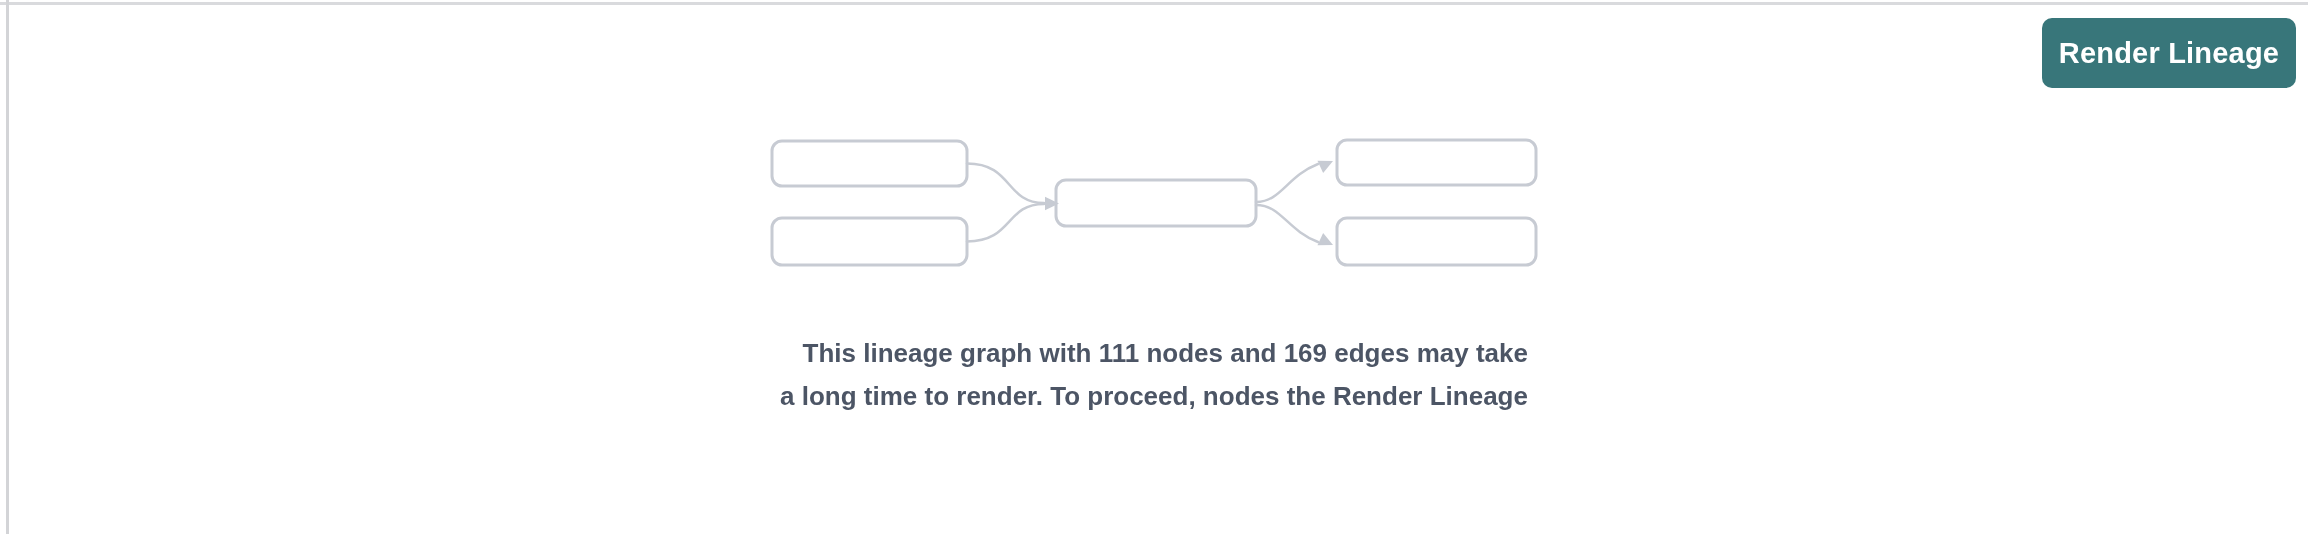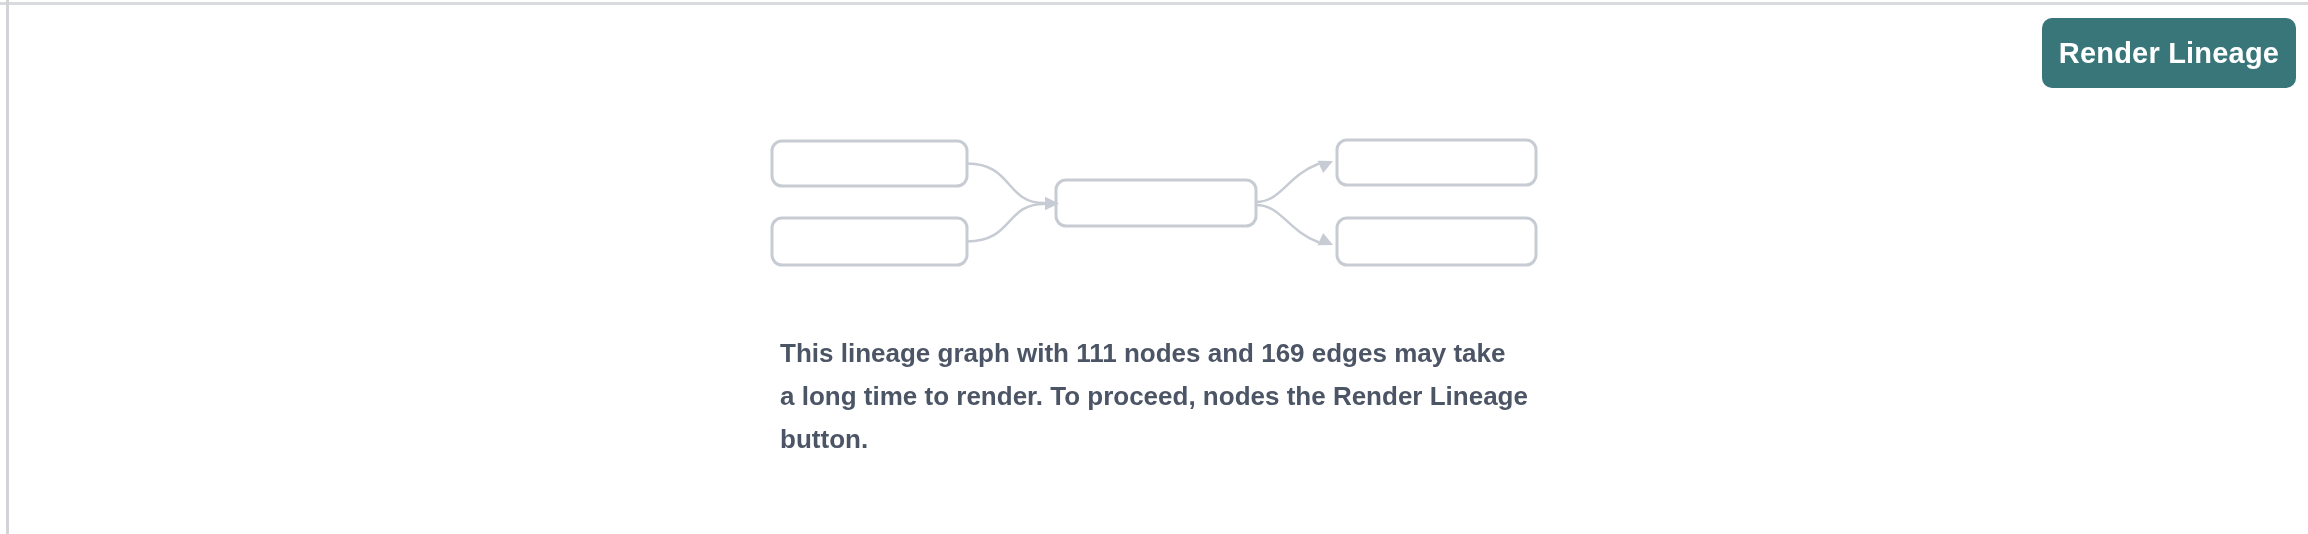--- a/index.html
+++ b/index.html
@@ -46,21 +46,21 @@
   .content {
     position: absolute;
     top: 132px; left: 50%;
     transform: translateX(-50%);
     width: 820px;
     display: flex; flex-direction: column; align-items: center;
   }
   .placeholder-svg { display: block; }
   .message {
     margin-top: 64px;
-    text-align: left;
+    text-align: right;
     color: var(--message-text);
     font-size: 26px; font-weight: 700;
     line-height: 43px;
     white-space: nowrap;
   }
 </style>
 </head>
 <body>
 
 <div class="panel">
@@ -91,16 +91,15 @@
         </g>
         <g transform="translate(564,113) rotate(25)">
           <path d="M0 0 L-14 -6.7 L-14 6.7 Z"></path>
         </g>
       </g>
     </svg>
 
     <div class="message">
       <div>This lineage graph with 111 nodes and 169 edges may take</div>
       <div>a long time to render. To proceed, nodes the Render Lineage</div>
-      <div>button.</div>
     </div>
   </div>
 </div>
 
 </body></html>

